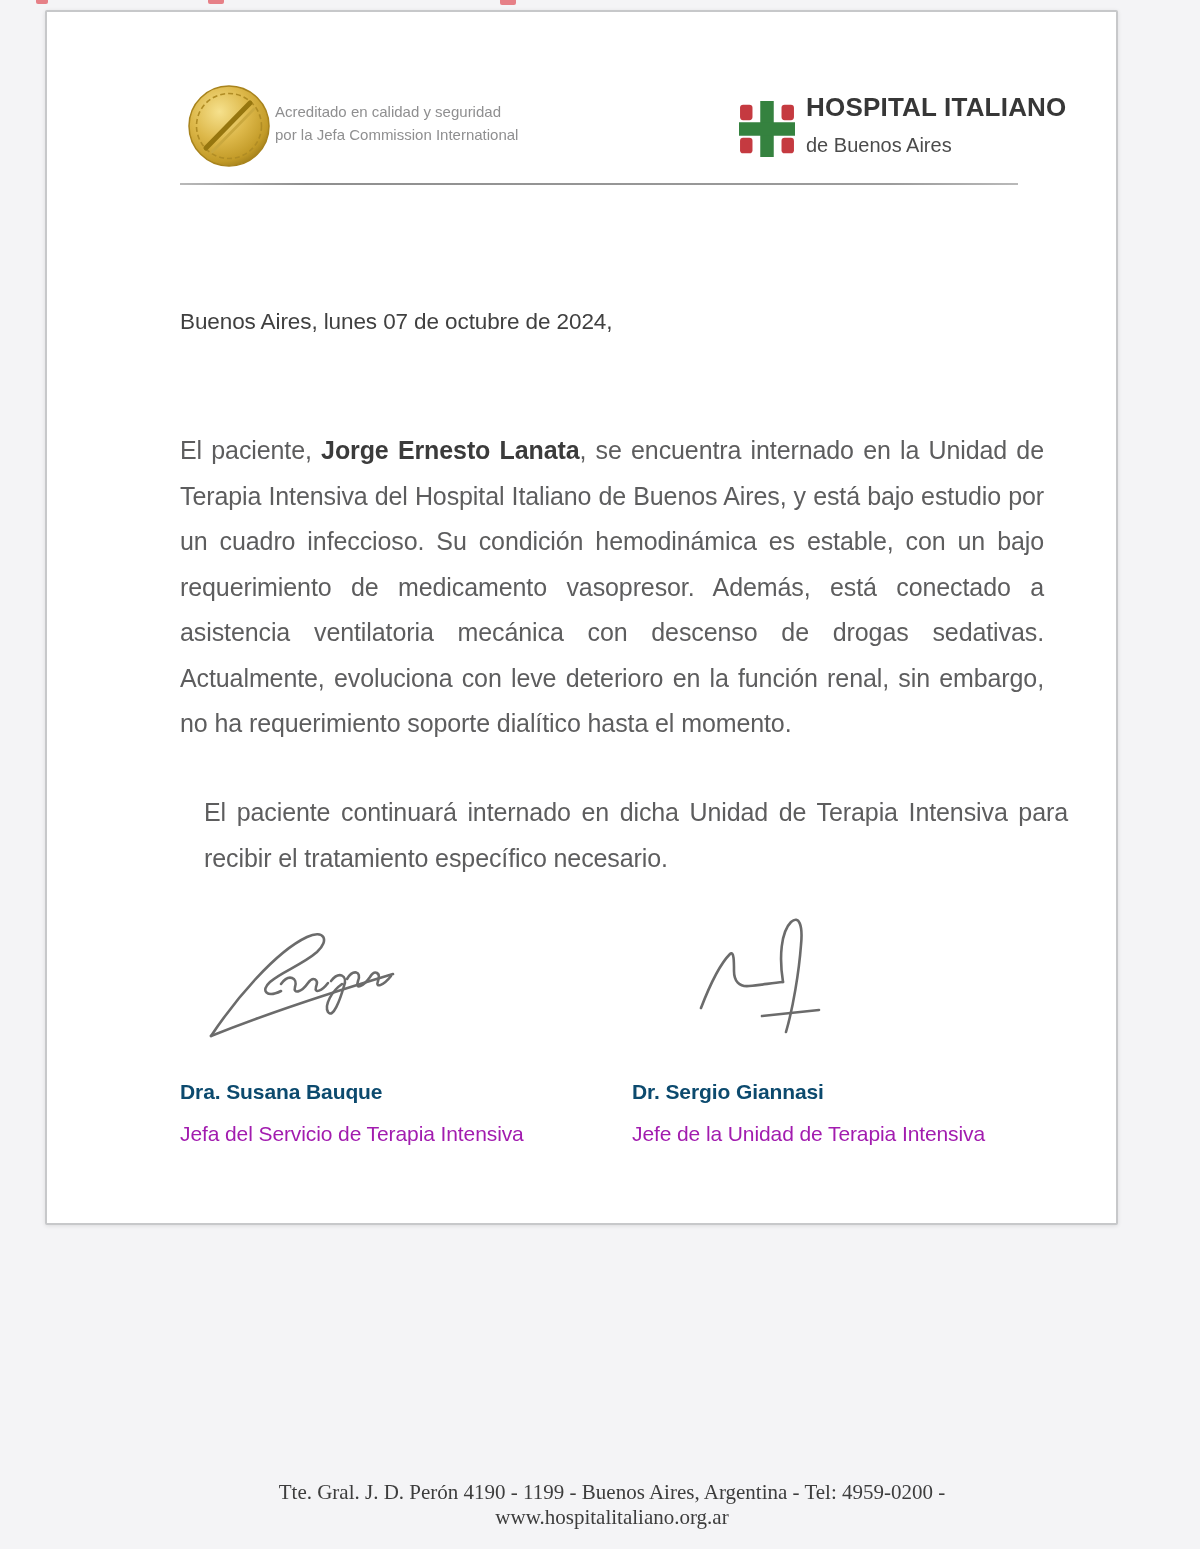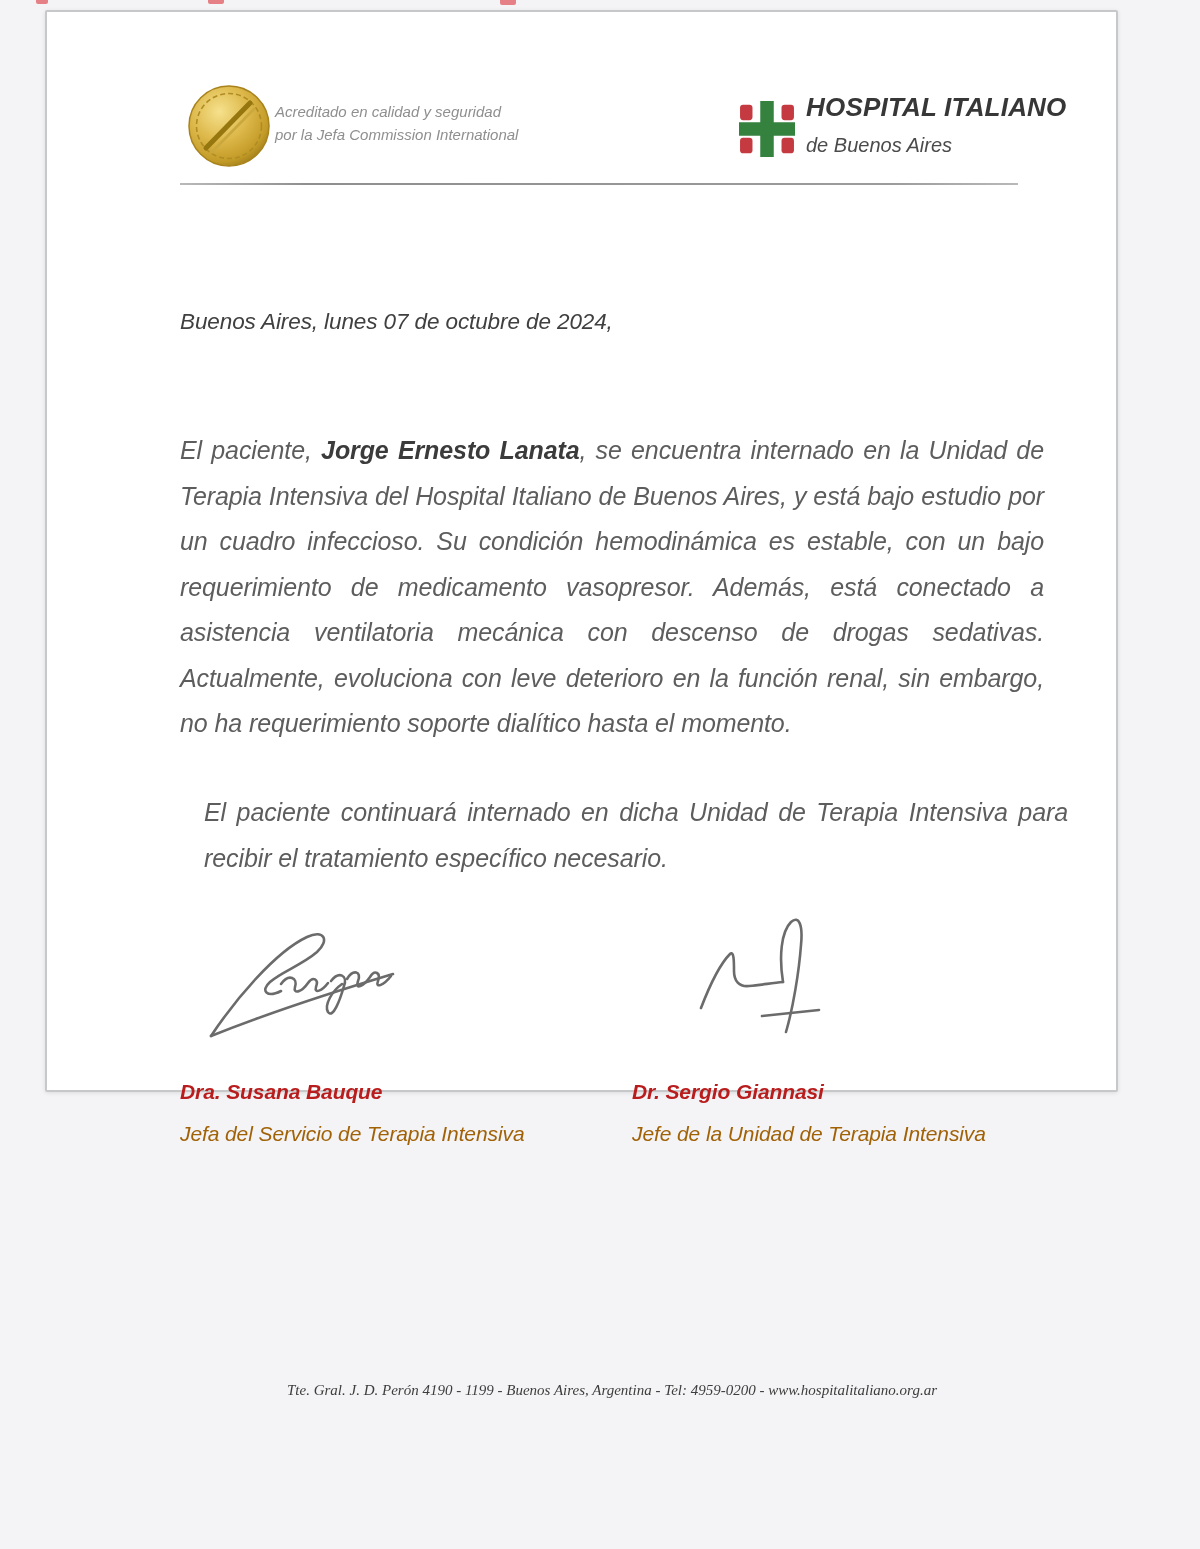--- a/index.html
+++ b/index.html
@@ -5,27 +5,26 @@
   html,body{margin:0;padding:0;}
   body{
     width:1200px;height:1549px;
     background:#f4f4f6;
     font-family:"Liberation Sans",sans-serif;
     position:relative;
     overflow:hidden;
   }
   .page{
     position:absolute;left:45px;top:10px;
-    width:1073px;height:1082px;
+    width:1073px;height:1215px;
     background:#ffffff;
     border:2px solid #c7c8ca;
     border-radius:2px;
     box-shadow:0 1px 4px rgba(0,0,0,.10);
     box-sizing:border-box;
-    font-style:italic;
   }
   
   .frag{position:absolute;top:0;height:4px;background:#e2636b;border-radius:0 0 2px 2px;opacity:.8;}
   .frag.f1{left:36px;width:12px;}
   .frag.f2{left:208px;width:16px;}
   .frag.f3{left:500px;width:16px;height:5px;}
 
   
   .seal{position:absolute;left:140px;top:72px;width:84px;height:84px;}
   .accred{
@@ -58,35 +57,35 @@
   .para.p1{top:416px;}
   .para.p2{top:778px;margin-left:24px;}
   .para b{color:#3b3b3b;font-weight:700;}
 
   
   .sig-img{position:absolute;}
   .sig-img.left{left:150px;top:912px;width:250px;height:125px;}
   .sig-img.right{left:642px;top:900px;width:150px;height:150px;}
   .sig-name{
     position:absolute;top:1068px;
-    font-size:21px;font-weight:bold;color:#b91c1c;letter-spacing:-.1px;
+    font-size:21px;font-weight:bold;color:#0c4a6e;letter-spacing:-.1px;
   }
   .sig-role{
     position:absolute;top:1110px;
-    font-size:21px;color:#a16207;letter-spacing:-.1px;
+    font-size:21px;color:#a21caf;letter-spacing:-.1px;
   }
   .col-left{left:133px;}
   .col-right{left:585px;}
 
   
   .footer{
-    position:absolute;left:133px;top:1370px;width:864px;
+    position:absolute;left:133px;top:1468px;width:864px;
     text-align:center;
     font-family:"Liberation Serif",serif;
-    font-size:15px;color:#3d3d3d;
+    font-size:21px;color:#3d3d3d;
   }
 </style>
 </head>
 <body>
 
 <div class="frag f1"></div>
 <div class="frag f2"></div>
 <div class="frag f3"></div>
 
 <div class="page">

